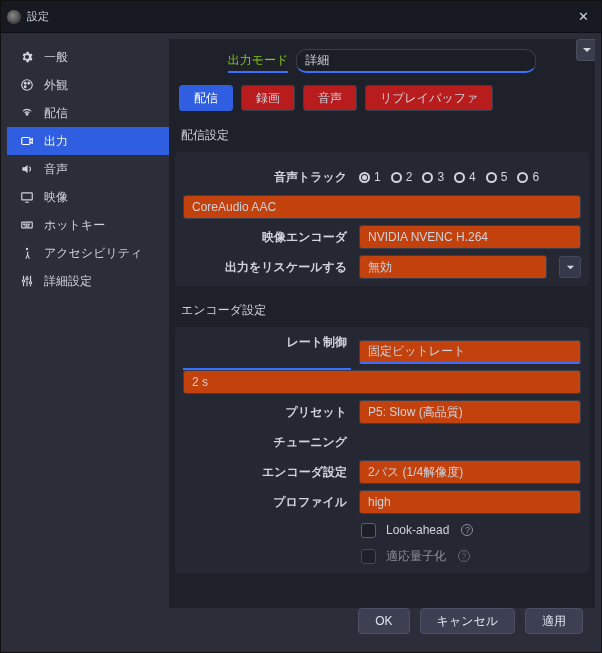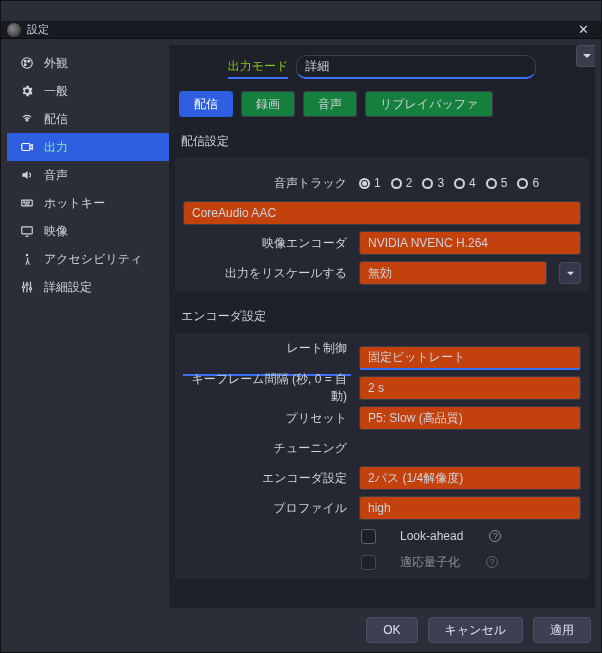--- a/index.html
+++ b/index.html
@@ -1,92 +1,92 @@
 <!DOCTYPE html>
 <html><head>
 <meta charset="utf-8">
 <style>
   * { box-sizing: border-box; margin: 0; padding: 0; font-family: "Hiragino Sans", "Yu Gothic", sans-serif; }
   body { width: 602px; height: 653px; background: #2b2e38; color: #d2d7e2; font-size: 12px; display: flex; flex-direction: column; border: 1px solid #111; overflow: hidden; }
-  .titlebar { height: 18px; background: #181a21; display: flex; align-items: center; padding: 0 6px; border-bottom: 1px solid #0d0e13; margin-top: 20px; }
+  .titlebar { height: 32px; background: #181a21; display: flex; align-items: center; padding: 0 6px; border-bottom: 1px solid #0d0e13; }
   .titlebar .app-icon { width: 14px; height: 14px; border-radius: 50%; background: radial-gradient(circle at 40% 40%, #888, #222); margin-right: 6px; }
   .titlebar .title { font-size: 11px; color: #cfd3dc; }
   .titlebar .spacer { flex: 1; }
   .titlebar .close { font-size: 13px; color: #cfd3dc; padding: 2px 6px; cursor: pointer; }
   .body { flex: 1; display: flex; overflow: hidden; padding: 6px 6px 0 6px; gap: 0; }
   .sidebar { width: 162px; background: #2b2e38; padding: 4px 0; overflow: hidden; }
   .side-item { display: flex; align-items: center; height: 28px; padding: 0 12px; gap: 10px; color: #cfd3dc; cursor: pointer; }
   .side-item .icon { width: 15px; display: flex; align-items: center; justify-content: center; color: #cfd3dc; }
-  .side-item.active { background: #2f5fe0; color: #86efac; }
+  .side-item.active { background: #2f5fe0; color: #fef9c3; }
   .side-item.active .icon { color: #fff; }
   .content { flex: 1; background: #1e202a; display: flex; flex-direction: column; overflow: hidden; position: relative; }
   .top-mode { display: flex; align-items: center; justify-content: center; padding: 10px 8px 4px 8px; gap: 8px; }
   .mode-lbl { font-size: 12px; color: #84cc16; border-bottom: 2px solid #3a6fff; padding-bottom: 2px; }
   .mode-select { flex: 0 0 240px; height: 24px; background: #1c1e26; border: 1px solid #3b3f4c; color: #cfd3dc; padding: 0 8px; display: flex; align-items: center; justify-content: space-between; border-radius: 10px; position: relative; border-bottom: 2px solid #3a6fff; margin-bottom: 2px; }
   .mode-chevron { position: absolute; right: -3px; top: 0; width: 22px; height: 22px; background: #3a3e4c; border: 1px solid #4a4f5f; border-radius: 3px; display: flex; align-items: center; justify-content: center; }
   .tabs { display: flex; gap: 8px; padding: 6px 10px 10px 10px; }
-  .tab { height: 26px; padding: 0 14px; background: #15803d; border: 1px solid #3a3e4c; color: #cfd3dc; display: flex; align-items: center; border-radius: 3px; cursor: pointer; font-size: 12px; }
+  .tab { height: 26px; padding: 0 14px; background: #b91c1c; border: 1px solid #3a3e4c; color: #cfd3dc; display: flex; align-items: center; border-radius: 3px; cursor: pointer; font-size: 12px; }
   .tab.active { background: #2f5fe0; border-color: #2f5fe0; color: #fff; }
   .scroll { flex: 1; overflow-y: auto; padding: 0 0 0 0; }
   .scroll::-webkit-scrollbar { width: 12px; background: #1e202a; }
   .scroll::-webkit-scrollbar-thumb { background: #3d4150; border-radius: 6px; border: 2px solid #1e202a; }
   .group-title { font-size: 12px; color: #cfd3dc; padding: 6px 12px 4px 12px; }
   .group { background: #252832; margin: 4px 6px 10px 6px; padding: 10px 8px 4px 8px; border-radius: 4px; }
   .row { display: flex; align-items: center; height: 30px; gap: 8px; }
-  .row .label { width: 168px; text-align: right; font-size: 12px; color: #cfd3dc; padding-right: 4px; }
+  .row .label { width: 168px; text-align: right; font-size: 12px; color: #cfd3dc; padding-right: 4px; font-weight: bold; }
   .row .field { flex: 1; height: 24px; background: #c2410c; border: 1px solid #3a3e4c; border-radius: 3px; color: #cfd3dc; padding: 0 8px; display: flex; align-items: center; font-size: 12px; }
   .row .field.drop { position: relative; }
   .drop-btn { width: 22px; height: 22px; background: #34384a; border: 1px solid #45495a; border-radius: 3px; display: flex; align-items: center; justify-content: center; margin-left: 4px; }
   .radio-row { display: flex; align-items: center; gap: 10px; }
   .radio { width: 11px; height: 11px; border-radius: 50%; border: 2px solid #cfd3dc; display: inline-block; position: relative; }
   .radio.selected::after { content: ""; position: absolute; inset: 1px; border-radius: 50%; background: #cfd3dc; }
   .radio-wrap { display: flex; align-items: center; gap: 4px; color: #cfd3dc; font-size: 12px; }
   .highlight .label { border-bottom: 2px solid #3a6fff; padding-bottom: 17px; }
   .highlight .field { border-bottom: 2px solid #3a6fff; }
-  .checkbox-row { display: flex; align-items: center; gap: 24px; padding-left: 178px; height: 26px; color: #cfd3dc; font-size: 12px; }
+  .checkbox-row { display: flex; align-items: center; gap: 10px; padding-left: 178px; height: 26px; color: #cfd3dc; font-size: 12px; }
   .cb { width: 15px; height: 15px; border: 1px solid #5a5f70; border-radius: 3px; background: #1c1e26; }
   .help { display: inline-flex; width: 12px; height: 12px; border: 1px solid #8a8f9c; border-radius: 50%; align-items: center; justify-content: center; font-size: 9px; color: #8a8f9c; margin-left: 2px; }
   .fade-bottom { position: absolute; left: 0; right: 12px; bottom: 0; height: 18px; background: linear-gradient(to bottom, rgba(30,32,42,0), #1e202a); pointer-events: none; }
-  .footer { height: 44px; display: flex; align-items: center; justify-content: flex-end; gap: 10px; padding: 0 10px; background: #2b2e38; }
+  .footer { height: 44px; display: flex; justify-content: flex-end; gap: 10px; padding: 0 18px; background: #2b2e38; }
   .btn { height: 26px; padding: 0 16px; background: #3c4052; border: 1px solid #4c5064; color: #e1e5f0; border-radius: 4px; font-size: 12px; cursor: pointer; display: flex; align-items: center; }
   svg { display: block; }
 </style>
 </head>
 <body>
 
 <div class="titlebar">
   <div class="app-icon"></div>
   <div class="title">設定</div>
   <div class="spacer"></div>
   <div class="close">✕</div>
 </div>
 
 <div class="body">
   <div class="sidebar">
     <div class="side-item">
       <span class="icon">
+          <svg width="14" height="14" viewBox="0 0 24 24" fill="currentColor">
+            <path d="M19.4 13a7.5 7.5 0 000-2l2-1.6-2-3.4-2.4 1a7.4 7.4 0 00-1.7-1L15 3h-4l-.3 2.6a7.4 7.4 0 00-1.7 1l-2.4-1-2 3.4L6.6 11a7.5 7.5 0 000 2l-2 1.6 2 3.4 2.4-1a7.4 7.4 0 001.7 1L11 21h4l.3-2.6a7.4 7.4 0 001.7-1l2.4 1 2-3.4zM12 15.5A3.5 3.5 0 1115.5 12 3.5 3.5 0 0112 15.5z"></path>
+          </svg>
+        </span>
+      <span>一般</span>
+    </div>
+    <div class="side-item">
+      <span class="icon">
           <svg width="14" height="14" viewBox="0 0 24 24" fill="none" stroke="currentColor" stroke-width="2">
             <circle cx="12" cy="12" r="9"></circle>
             <circle cx="9" cy="9" r="1.5" fill="currentColor"></circle>
             <circle cx="15" cy="9" r="1.5" fill="currentColor"></circle>
             <circle cx="9" cy="15" r="1.5" fill="currentColor"></circle>
           </svg>
         </span>
       <span>外観</span>
     </div>
     <div class="side-item">
       <span class="icon">
-          <svg width="14" height="14" viewBox="0 0 24 24" fill="currentColor">
-            <path d="M19.4 13a7.5 7.5 0 000-2l2-1.6-2-3.4-2.4 1a7.4 7.4 0 00-1.7-1L15 3h-4l-.3 2.6a7.4 7.4 0 00-1.7 1l-2.4-1-2 3.4L6.6 11a7.5 7.5 0 000 2l-2 1.6 2 3.4 2.4-1a7.4 7.4 0 001.7 1L11 21h4l.3-2.6a7.4 7.4 0 001.7-1l2.4 1 2-3.4zM12 15.5A3.5 3.5 0 1115.5 12 3.5 3.5 0 0112 15.5z"></path>
-          </svg>
-        </span>
-      <span>一般</span>
-    </div>
-    <div class="side-item">
-      <span class="icon">
           <svg width="14" height="14" viewBox="0 0 24 24" fill="none" stroke="currentColor" stroke-width="2">
             <path d="M5 9a9 9 0 0114 0M8 12a5 5 0 018 0"></path>
             <circle cx="12" cy="14" r="1.5" fill="currentColor"></circle>
           </svg>
         </span>
       <span>配信</span>
     </div>
     <div class="side-item active">
       <span class="icon">
           <svg width="14" height="14" viewBox="0 0 24 24" fill="none" stroke="currentColor" stroke-width="2">
@@ -97,41 +97,41 @@
       <span>出力</span>
     </div>
     <div class="side-item">
       <span class="icon">
           <svg width="14" height="14" viewBox="0 0 24 24" fill="currentColor">
             <path d="M4 9v6h4l5 4V5L8 9z"></path>
             <path d="M16 8a5 5 0 010 8" fill="none" stroke="currentColor" stroke-width="2"></path>
           </svg>
         </span>
       <span>音声</span>
+    </div>
+    <div class="side-item">
+      <span class="icon">
+          <svg width="14" height="14" viewBox="0 0 24 24" fill="none" stroke="currentColor" stroke-width="2">
+            <rect x="3" y="5" width="18" height="12" rx="1"></rect>
+            <path d="M9 21h6"></path>
+          </svg>
+        </span>
+      <span>映像</span>
     </div>
     <div class="side-item">
       <span class="icon">
           <svg width="14" height="14" viewBox="0 0 24 24" fill="none" stroke="currentColor" stroke-width="2">
             <rect x="3" y="7" width="18" height="10" rx="1"></rect>
             <circle cx="7" cy="11" r="0.8" fill="currentColor"></circle>
             <circle cx="11" cy="11" r="0.8" fill="currentColor"></circle>
             <circle cx="15" cy="11" r="0.8" fill="currentColor"></circle>
             <path d="M8 14h8"></path>
           </svg>
         </span>
       <span>ホットキー</span>
-    </div>
-    <div class="side-item">
-      <span class="icon">
-          <svg width="14" height="14" viewBox="0 0 24 24" fill="none" stroke="currentColor" stroke-width="2">
-            <rect x="3" y="5" width="18" height="12" rx="1"></rect>
-            <path d="M9 21h6"></path>
-          </svg>
-        </span>
-      <span>映像</span>
     </div>
     <div class="side-item">
       <span class="icon">
           <svg width="14" height="14" viewBox="0 0 24 24" fill="currentColor">
             <circle cx="12" cy="5" r="2"></circle>
             <path d="M4 9l8 1 8-1-8 1v5l-3 7h2l2-5 2 5h2l-3-7v-5z"></path>
           </svg>
         </span>
       <span>アクセシビリティ</span>
     </div>
@@ -234,21 +234,20 @@
 
       <div class="group-title">エンコーダ設定</div>
       <div class="group">
         <div class="row highlight">
           <div class="label"><span>レート制御</span></div>
           <div class="field drop">
               <span>固定ビットレート</span>
             </div>
         </div>
         <div class="row">
-          <div class="label">キーフレーム間隔 (秒, 0 = 自動)</div>
           <div class="field">
               <span>2 s</span>
             </div>
         </div>
         <div class="row">
           <div class="label">プリセット</div>
           <div class="field drop">
               <span>P5: Slow (高品質)</span>
             </div>
         </div>

